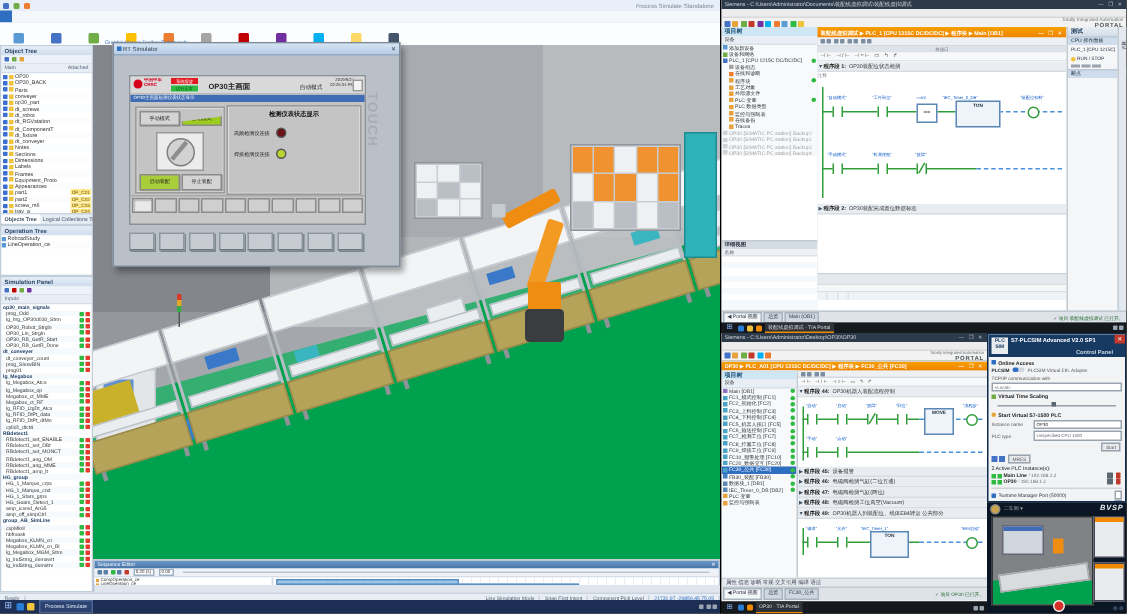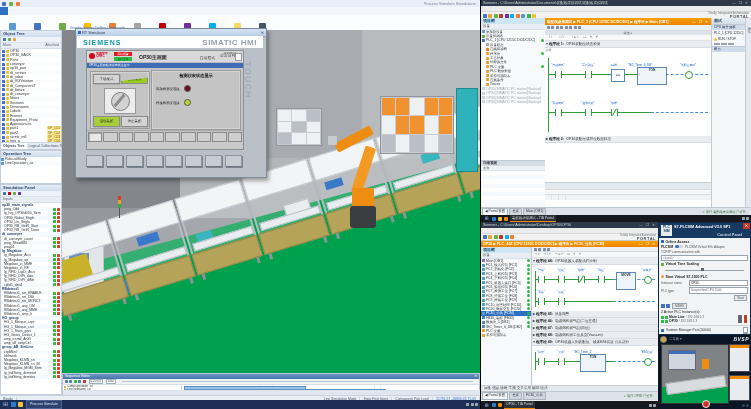--- a/index.html
+++ b/index.html
@@ -840,24 +840,20 @@
       <div class="robot-base abs"></div>
       <div class="tlight abs"></div>
       <div class="tpole abs"></div>
     </div>
 
     <div class="hmi abs">
       <div class="hmi-tb">
         <span class="sq"></span>
         <span class="nw">RT Simulator</span>
         <span class="hmi-x">✕</span>
-      </div>
-      <div class="hmi-head abs">
-        <span class="siemens">SIEMENS</span>
-        <span class="simatic">SIMATIC HMI</span>
       </div>
       <span class="touch">TOUCH</span>
       <div class="scr abs">
         <div class="scr-top">
           <span class="crrc-ic"></span>
           <span class="crrc-t nw"><span>中国中车</span><br><span>CRRC</span></span>
           <span class="badge-r nw">系统报警</span>
           <span class="badge-g nw">运行正常</span>
           <span class="scr-title nw">OP30主画面</span>
           <span class="scr-mode nw">自动模式</span>

